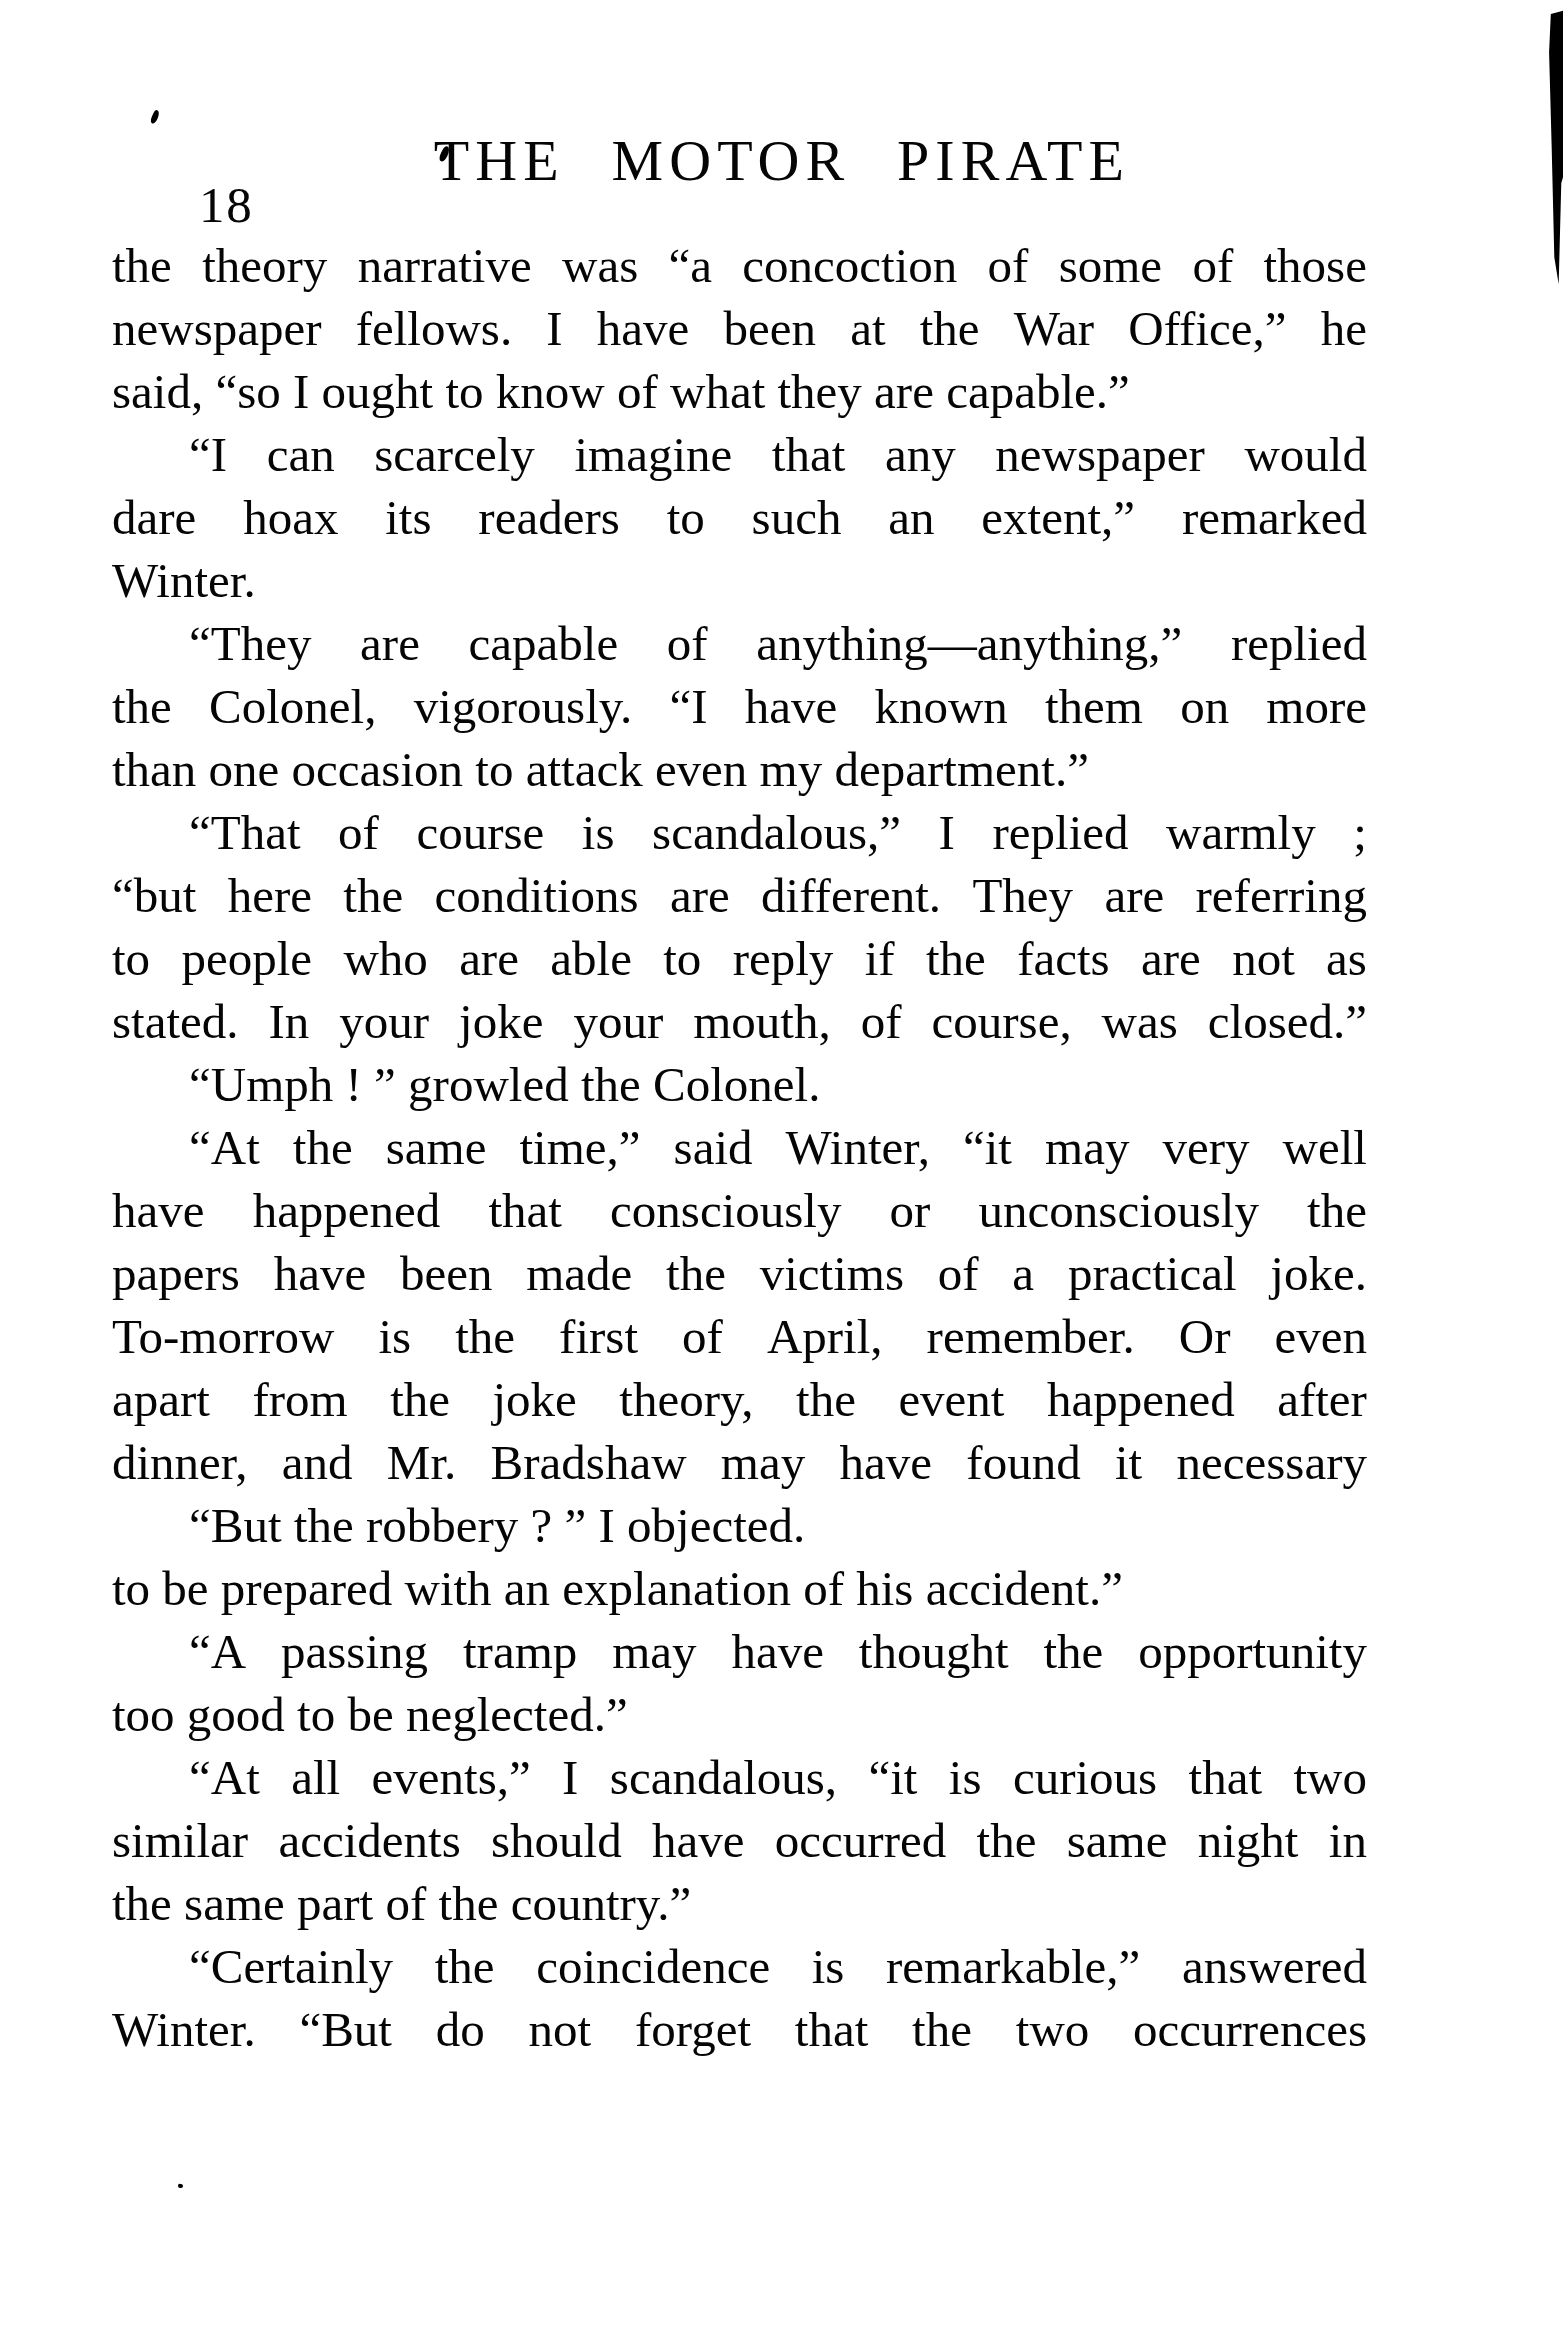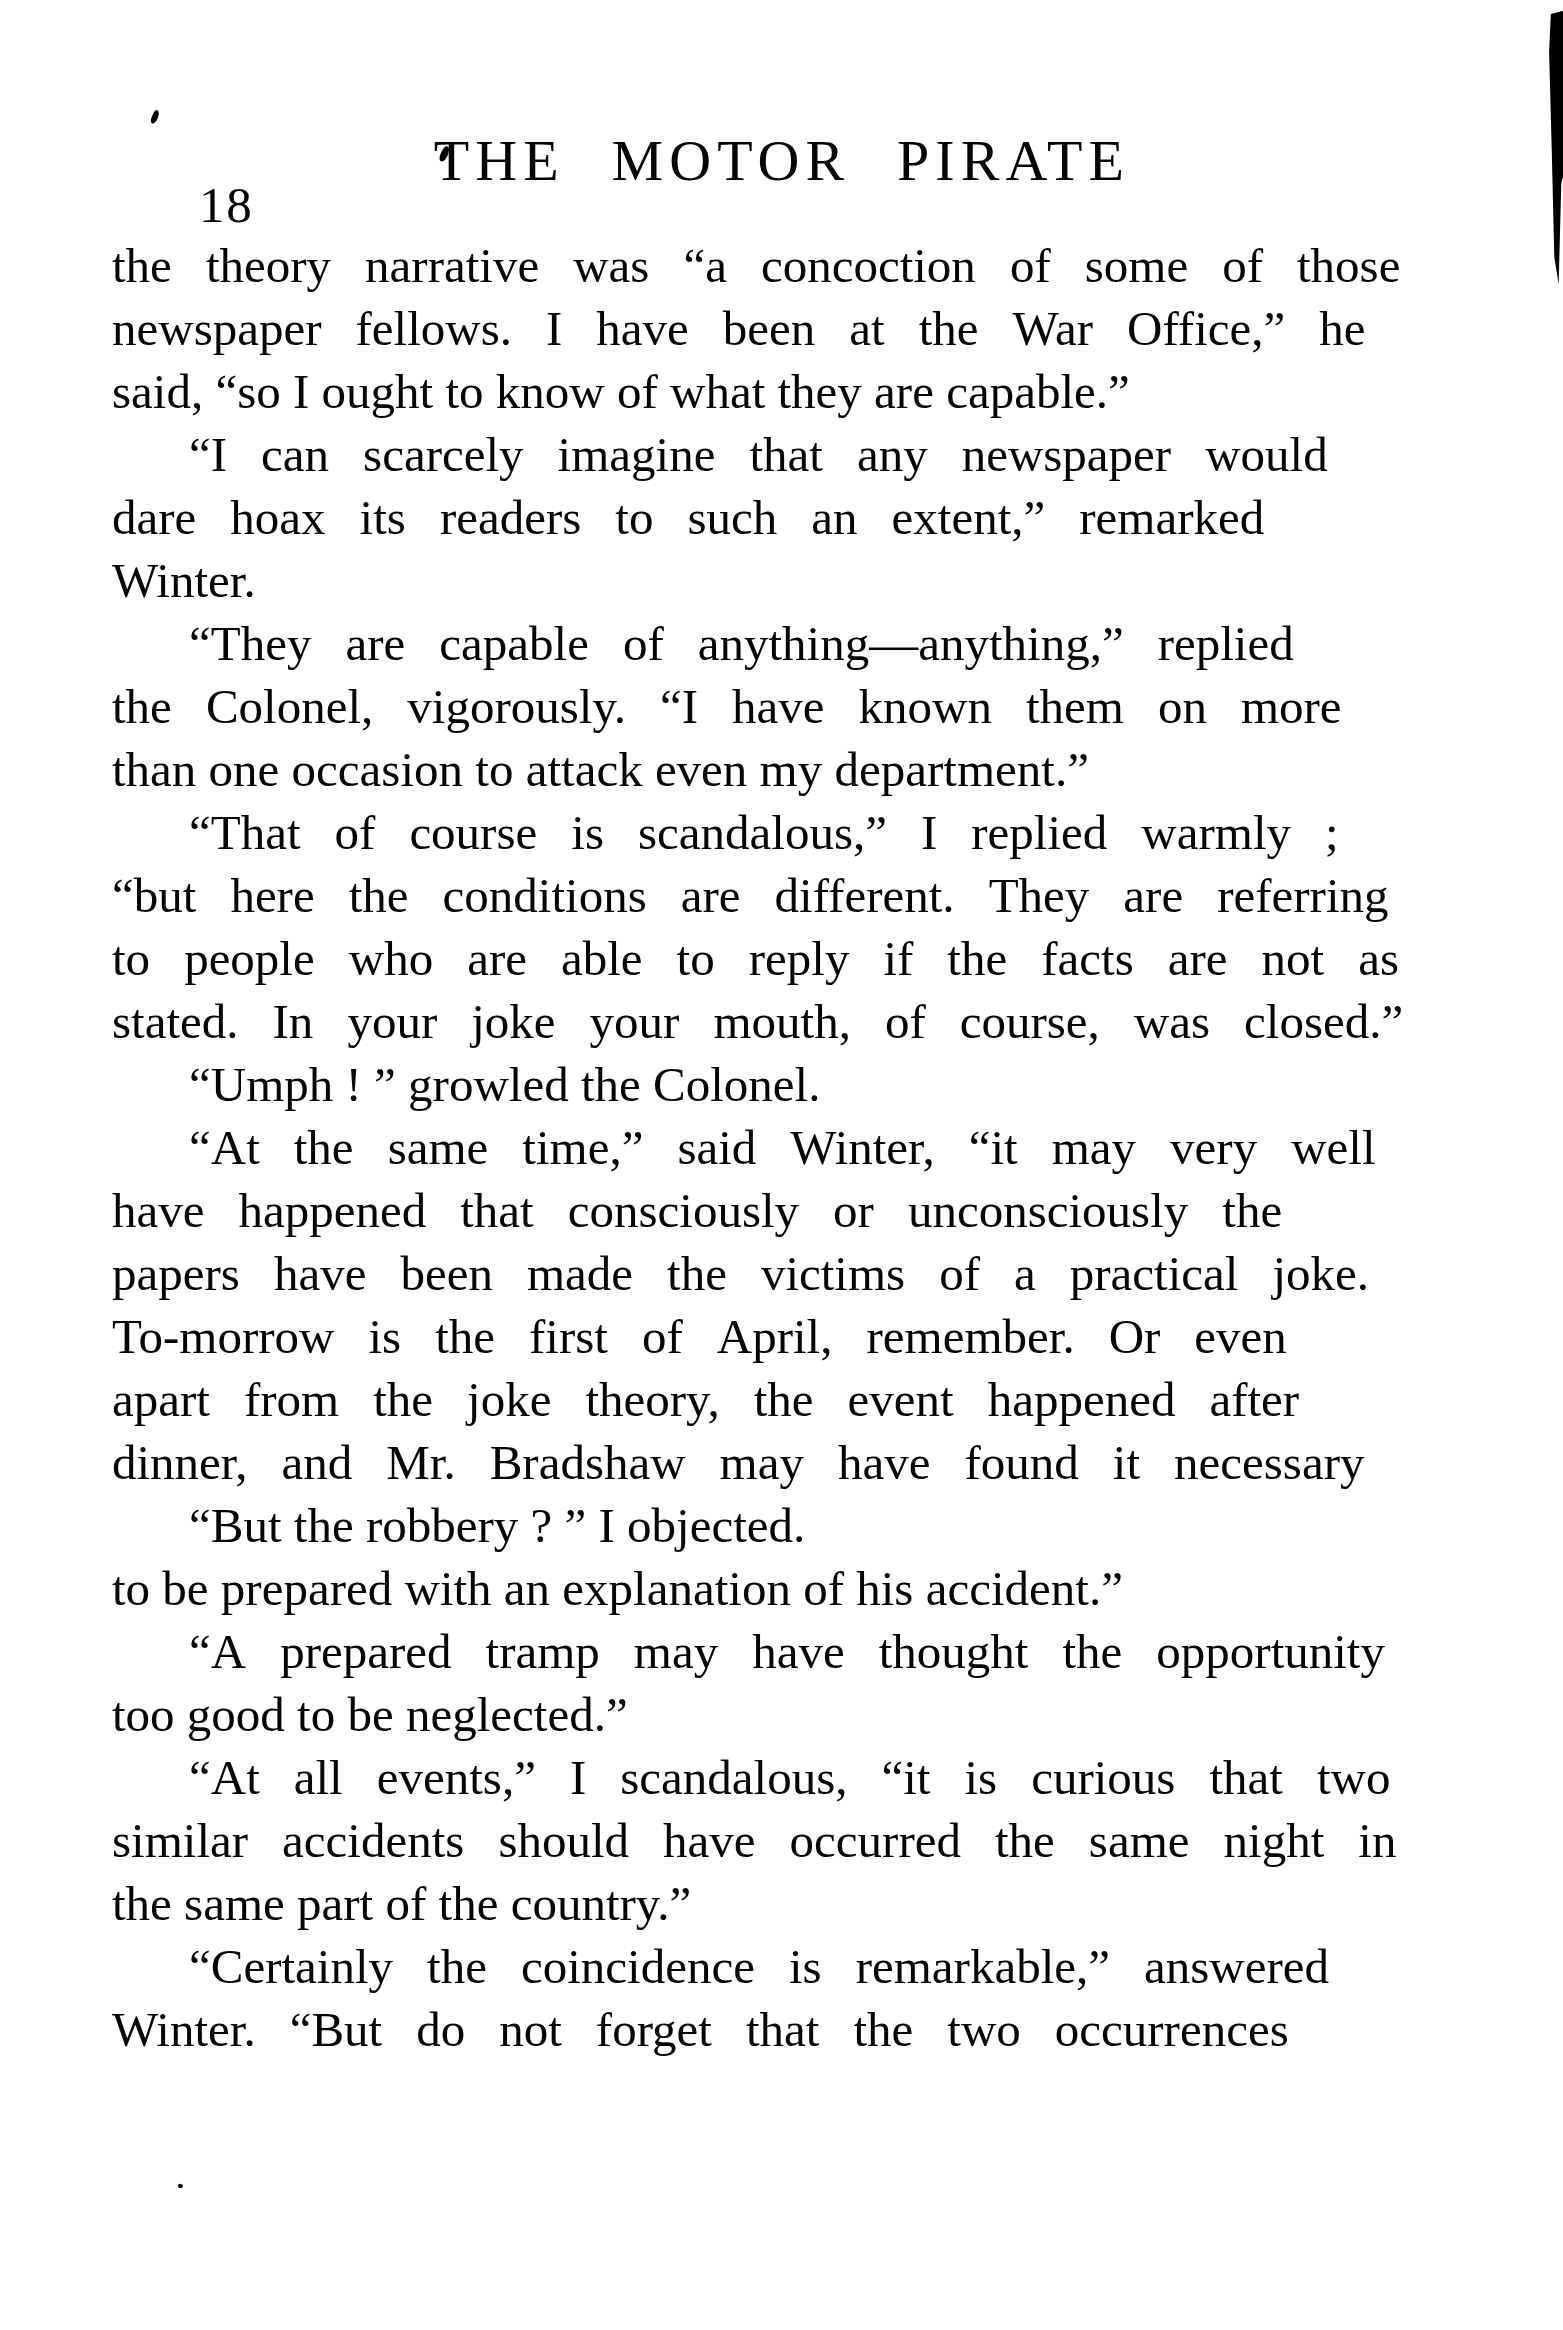--- a/index.html
+++ b/index.html
@@ -48,23 +48,22 @@
     width: 1255px;
     font-size: 49px;
   }
   .line {
     height: 63px;
     line-height: 63px;
     white-space: pre;
   }
   .line.just {
     display: flex;
-    justify-content: flex-start;
+    justify-content: space-between;
     white-space: normal;
-    gap: 34px;
   }
   .line.indent { padding-left: 77px; }
   .line.just span { flex: 0 0 auto; }
   
   .scan-bar {
     position: absolute;
     top: 0; left: 0;
     width: 1564px; height: 2330px;
     pointer-events: none;
   }
@@ -268,21 +267,21 @@
         <span>may</span>
         <span>have</span>
         <span>found</span>
         <span>it</span>
         <span>necessary</span>
       </div>
       <div class="line indent">“But the robbery ? ” I objected.</div>
       <div class="line">to be prepared with an explanation of his accident.”</div>
       <div class="line just indent">
         <span>“A</span>
-        <span>prepared</span>
+        <span>passing</span>
         <span>tramp</span>
         <span>may</span>
         <span>have</span>
         <span>thought</span>
         <span>the</span>
         <span>opportunity</span>
       </div>
       <div class="line">too good to be neglected.”</div>
       <div class="line just indent">
         <span>“At</span>

